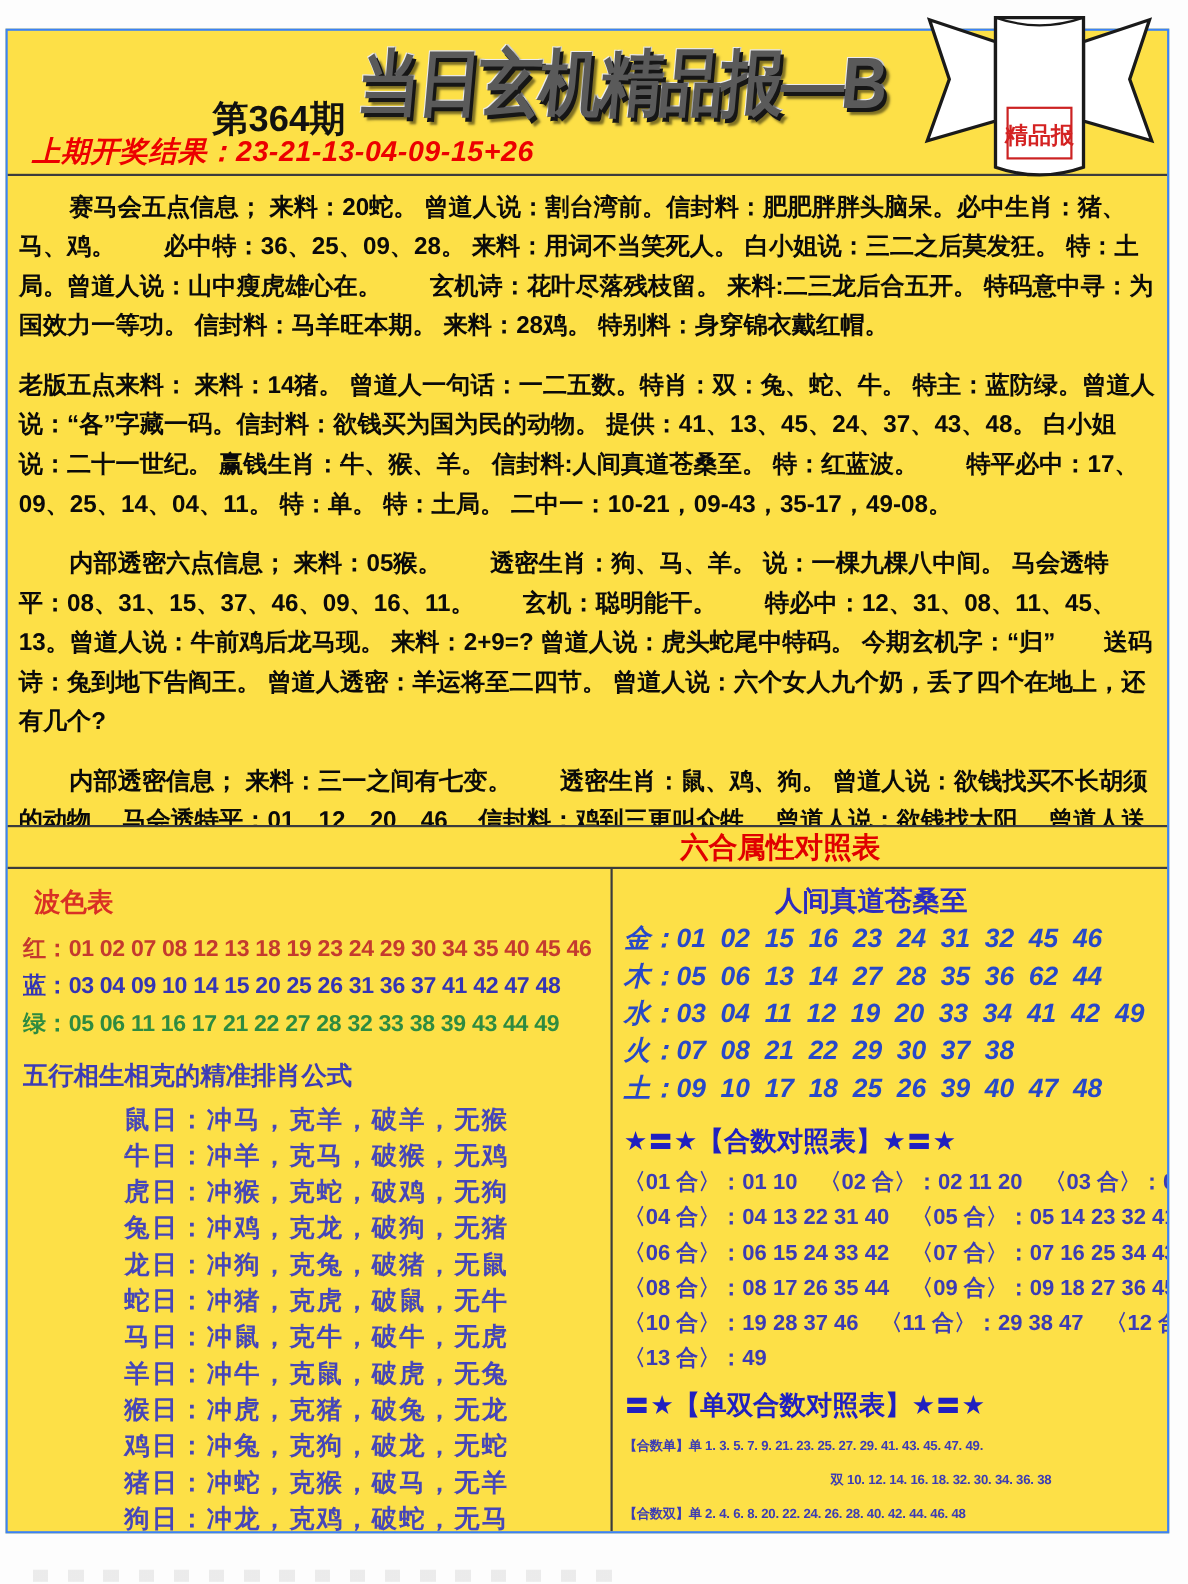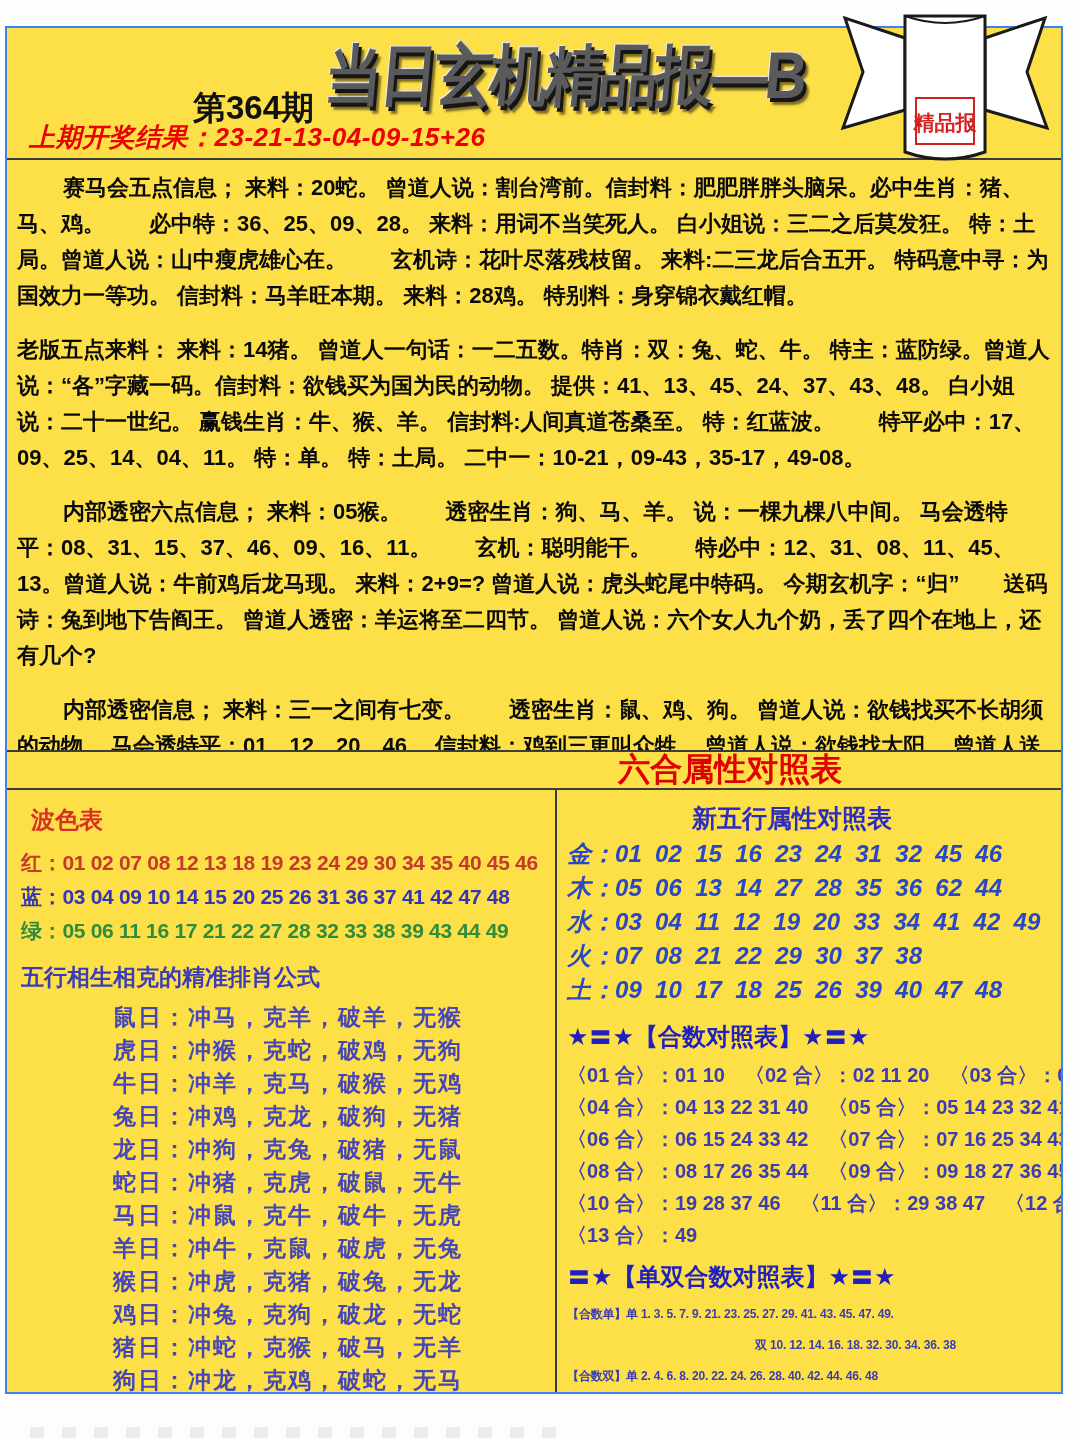--- a/index.html
+++ b/index.html
@@ -19,21 +19,21 @@
           letter-spacing:.5px;white-space:nowrap;font-style:italic;}
   .banner{position:absolute;top:-18px;right:10px;z-index:5;}
   
   .body-paras{height:590px;flex:none;padding:10px 10px 0 10px;box-sizing:border-box;overflow:hidden;}
   .para{margin:0 0 18px 0;font-size:22px;font-weight:bold;color:#0a0a0a;line-height:36px;
         white-space:pre-wrap;}
   .para.indent{text-indent:46px;}
   
   .attr-header{flex:none;height:36px;border-top:2px solid #3c3c3c;border-bottom:2px solid #3c3c3c;
                display:flex;align-items:center;}
-  .attr-header span{margin-left:58%;font-size:32px;font-weight:bold;color:#e00000;white-space:nowrap;}
+  .attr-header span{margin-left:58%;font-size:26px;font-weight:bold;color:#e00000;white-space:nowrap;}
   .cols{flex:1;display:flex;min-height:0;overflow:hidden;}
   .col-left{width:52%;flex:none;padding:12px 0 0 14px;box-sizing:border-box;overflow:hidden;}
   .col-right{flex:1;border-left:2px solid #3c3c3c;padding:6px 4px 0 10px;box-sizing:border-box;
              overflow:hidden;}
   .bose-title{font-size:24px;font-weight:bold;color:#d93025;margin:2px 0 10px 10px;}
   .bose{font-size:21px;font-weight:bold;line-height:34px;white-space:nowrap;letter-spacing:-.3px;}
   .bose.red{color:#c43a2e;}
   .bose.blue{color:#3434b4;}
   .bose.green{color:#2e8b40;}
   .formula-title{font-size:23px;font-weight:bold;color:#3c3cb6;margin:14px 0 8px 0;}
@@ -85,36 +85,36 @@
     <div class="cols">
 
       <div class="col-left">
         <div class="bose-title">波色表</div>
         <div class="bose red">红：01 02 07 08 12 13 18 19 23 24 29 30 34 35 40 45 46</div>
         <div class="bose blue">蓝：03 04 09 10 14 15 20 25 26 31 36 37 41 42 47 48</div>
         <div class="bose green">绿：05 06 11 16 17 21 22 27 28 32 33 38 39 43 44 49</div>
         <div class="formula-title">五行相生相克的精准排肖公式</div>
         <div>
             <div class="zodiac-row">鼠日：冲马，克羊，破羊，无猴</div>
+            <div class="zodiac-row">牛日：冲羊，克马，破猴，无鸡</div>
             <div class="zodiac-row">虎日：冲猴，克蛇，破鸡，无狗</div>
-            <div class="zodiac-row">牛日：冲羊，克马，破猴，无鸡</div>
             <div class="zodiac-row">兔日：冲鸡，克龙，破狗，无猪</div>
             <div class="zodiac-row">龙日：冲狗，克兔，破猪，无鼠</div>
             <div class="zodiac-row">蛇日：冲猪，克虎，破鼠，无牛</div>
             <div class="zodiac-row">马日：冲鼠，克牛，破牛，无虎</div>
             <div class="zodiac-row">羊日：冲牛，克鼠，破虎，无兔</div>
             <div class="zodiac-row">猴日：冲虎，克猪，破兔，无龙</div>
             <div class="zodiac-row">鸡日：冲兔，克狗，破龙，无蛇</div>
             <div class="zodiac-row">猪日：冲蛇，克猴，破马，无羊</div>
             <div class="zodiac-row">狗日：冲龙，克鸡，破蛇，无马</div>
           </div>
       </div>
 
       <div class="col-right">
-        <div class="wx-title">新五行属性对照表</div>
+        <div class="wx-title">人间真道苍桑至</div>
         <div>
             <div class="wx-row">金：01  02  15  16  23  24  31  32  45  46</div>
             <div class="wx-row">木：05  06  13  14  27  28  35  36  62  44</div>
             <div class="wx-row">水：03  04  11  12  19  20  33  34  41  42  49</div>
             <div class="wx-row">火：07  08  21  22  29  30  37  38</div>
             <div class="wx-row">土：09  10  17  18  25  26  39  40  47  48</div>
           </div>
         <div class="hs-header">★〓★【合数对照表】★〓★</div>
         <div>
             <div class="hs-row">〈01 合〉：01 10　〈02 合〉：02 11 20　〈03 合〉：03 12 21 30</div>

